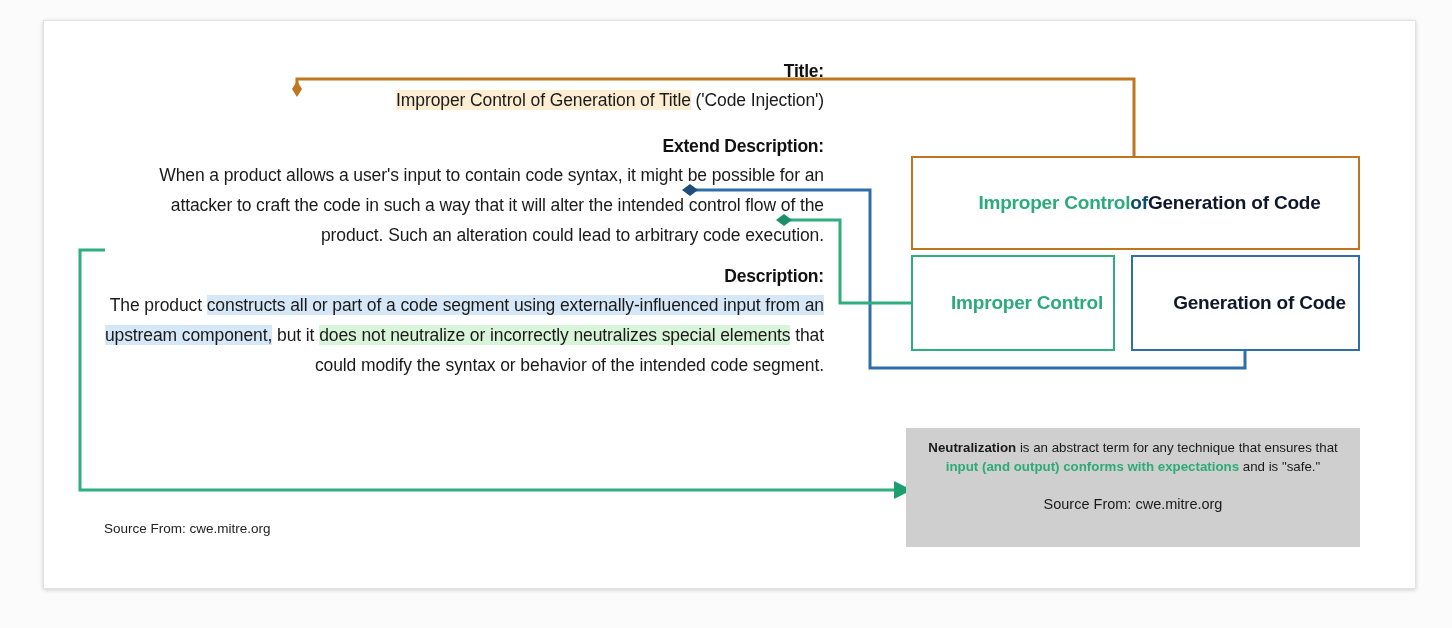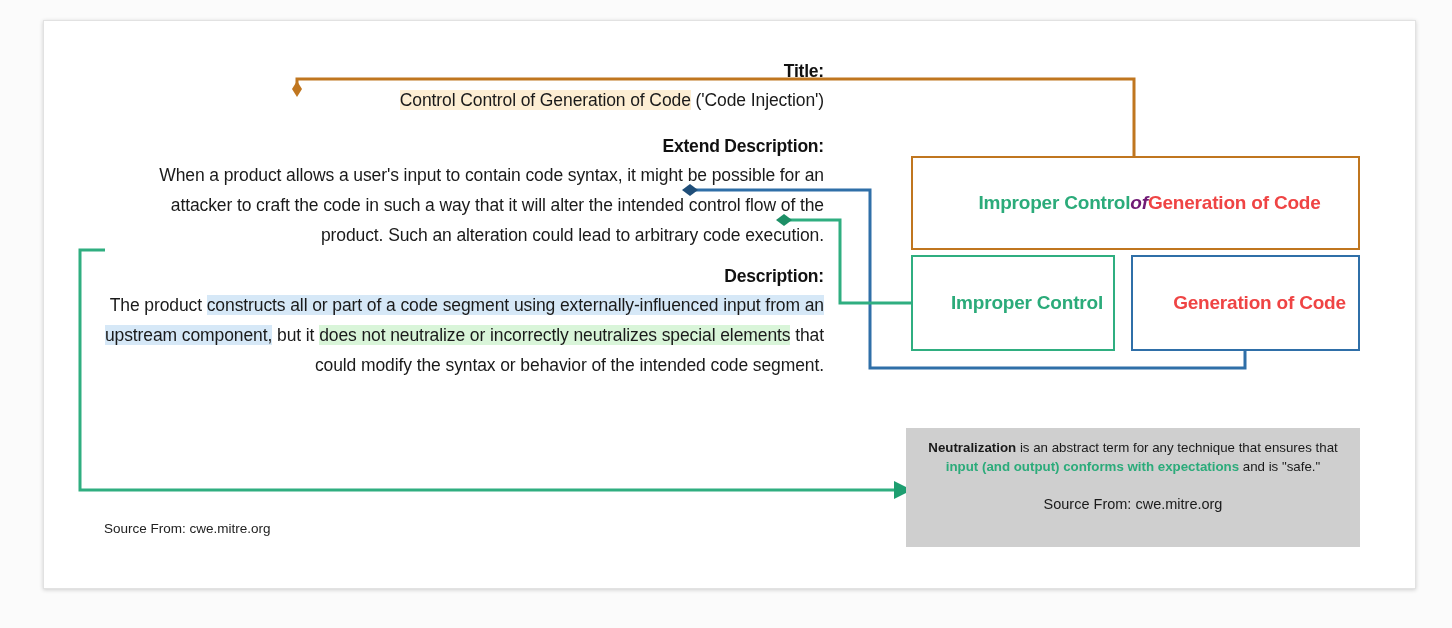--- a/index.html
+++ b/index.html
@@ -54,22 +54,22 @@
   }
   .box-green{
     left:911px;top:255px;width:204px;height:96px;
     border:2px solid #2fae80;
   }
   .box-blue{
     left:1131px;top:255px;width:229px;height:96px;
     border:2px solid #2f6fa8;
   }
   .txt-green{color:#2bab7a;}
-  .txt-blue{color:#ef4444;}
-  .txt-black{color:#701a75;font-style:italic;}
+  .txt-blue{color:#0f172a;}
+  .txt-black{color:#0c4a6e;}
 
   
   .notebox{
     position:absolute;left:906px;top:428px;width:454px;height:119px;
     background:#cfcfcf;
     box-sizing:border-box;
     padding:10px 18px 12px 18px;
     text-align:center;
     font-size:13.3px;color:#1a1a1a;line-height:19px;
   }
@@ -83,21 +83,21 @@
 </head>
 <body>
 
 <div class="canvas">
   <div class="card"></div>
 
   <div class="textcol">
 
     <div class="blk title-blk">
       <div class="heading">Title:</div>
-      <div class="para"><span class="hl-orange">Control Control of Generation of Code</span><span> ('Code Injection')</span></div>
+      <div class="para"><span class="hl-orange">Improper Control of Generation of Title</span><span> ('Code Injection')</span></div>
     </div>
 
     <div class="blk">
       <div class="heading">Extend Description:</div>
       <div class="para">When a product allows a user's input to contain code syntax, it might be possible for an attacker to craft the code in such a way that it will alter the intended control flow of the product. Such an alteration could lead to arbitrary code execution.</div>
     </div>
 
     <div class="blk">
       <div class="heading">Description:</div>
       <div class="para"><span>The product </span><span class="hl-blue">constructs all or part of a code segment using externally-influenced input from an upstream component,</span><span> but it </span><span class="hl-green">does not neutralize or incorrectly neutralizes special elements</span><span> that could modify the syntax or behavior of the intended code segment.</span></div>

